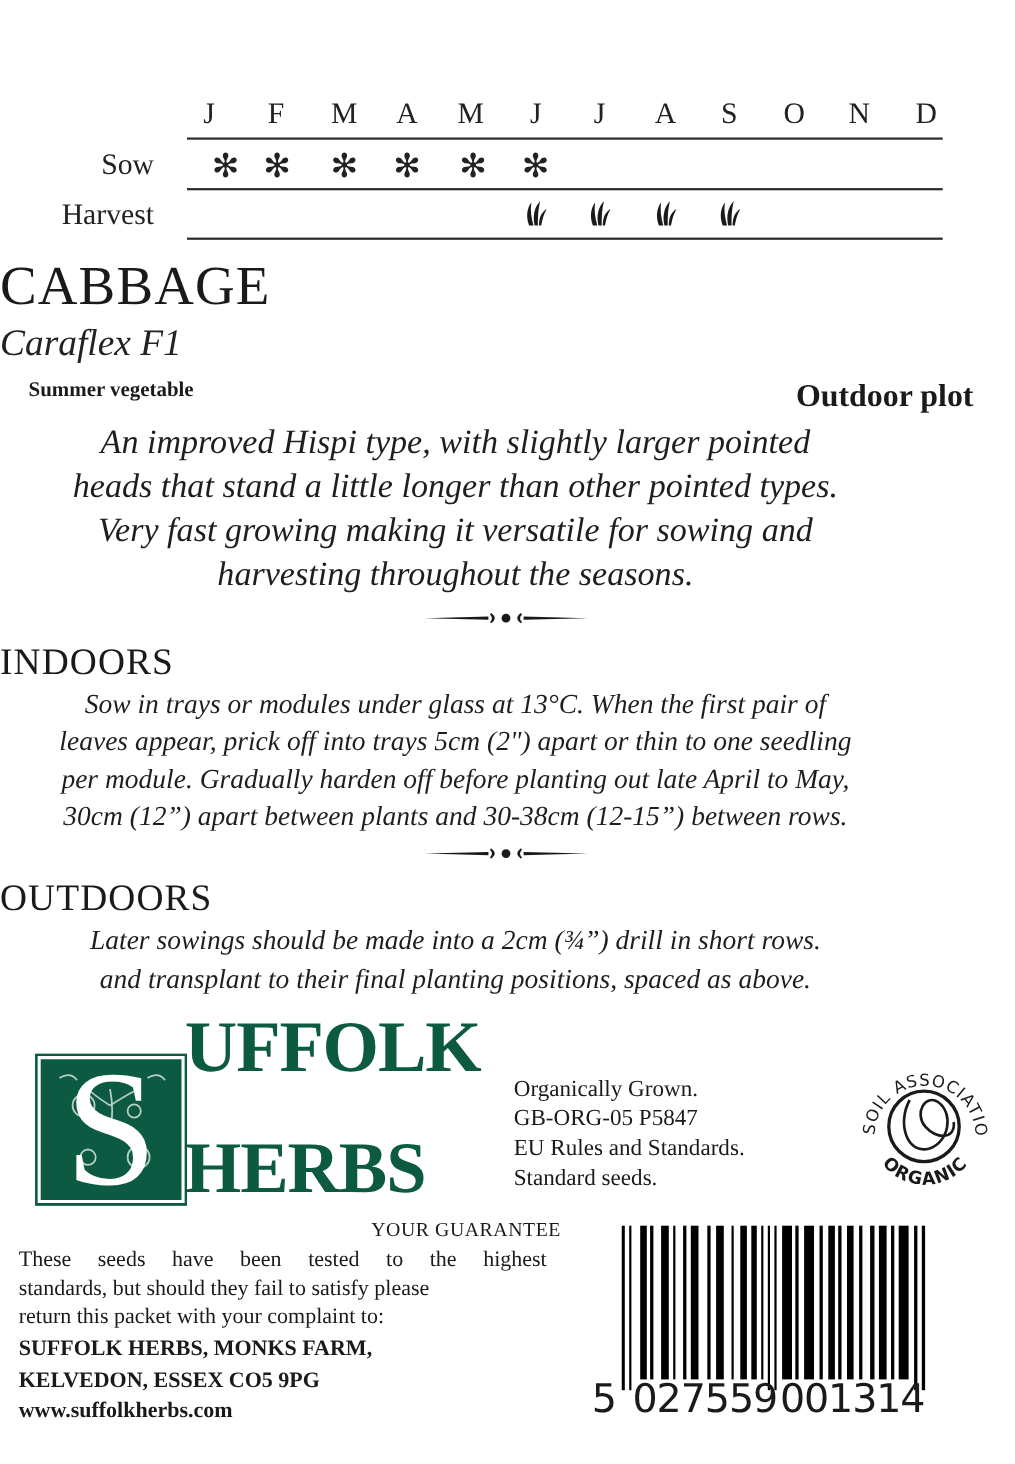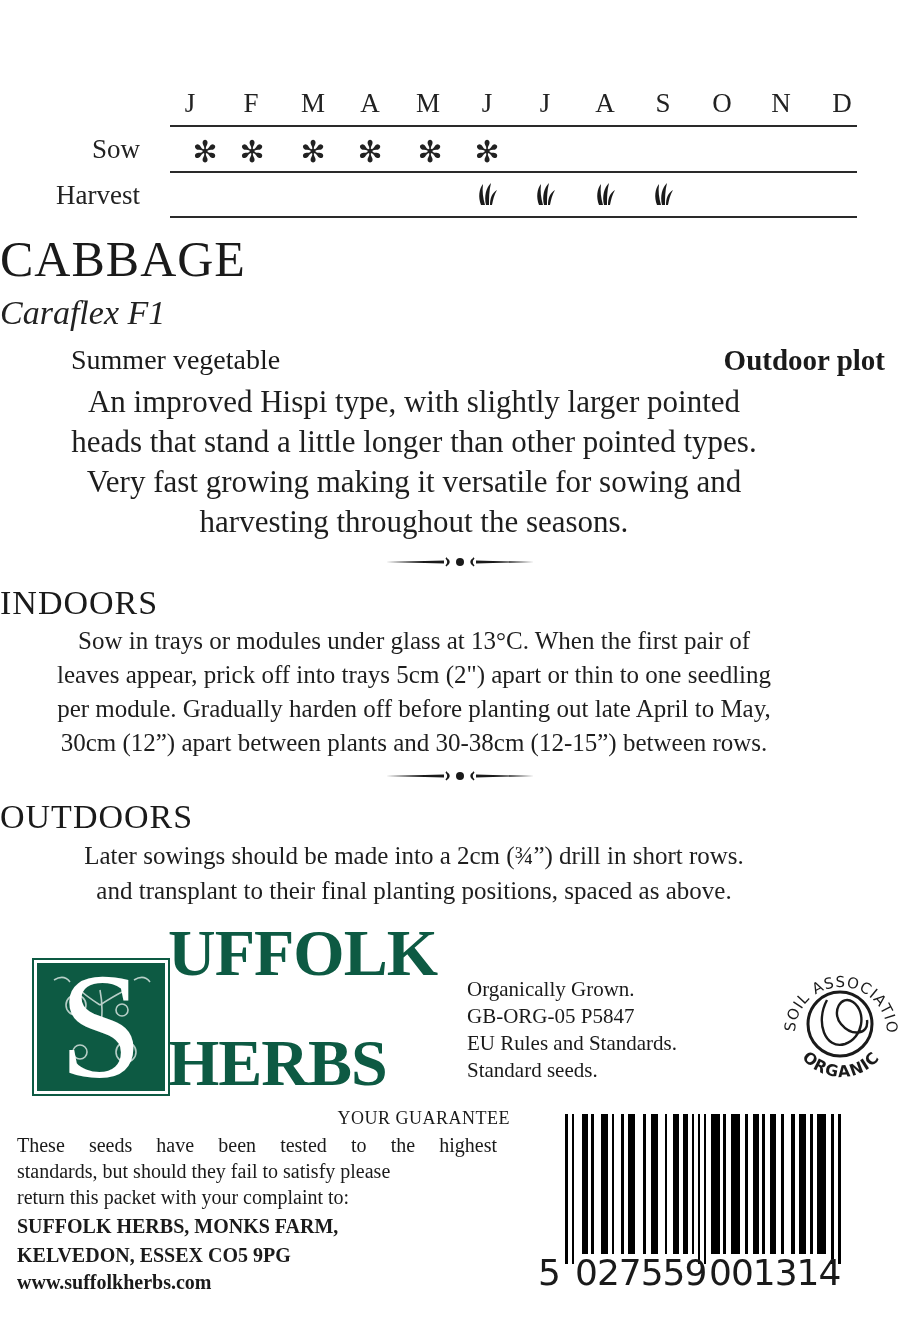--- a/index.html
+++ b/index.html
@@ -5,21 +5,21 @@
   html, body { margin: 0; padding: 0; background: #ffffff; }
   body { width: 923px; height: 1331px; position: relative; overflow: hidden; color: #1a1a1a;
          font-family: "Liberation Serif", "DejaVu Serif", serif; }
   .abs { position: absolute; }
   .month { position: absolute; top: 88px; font-size: 27px; letter-spacing: 0; transform: translateX(-50%); color: #222; }
   .rule { position: absolute; left: 170px; width: 687px; height: 2px; background: #2a2a2a; }
   .rowlabel { position: absolute; right: 783px; font-size: 27px; color: #222; }
   .star { position: absolute; top: 134px; font-size: 30px; transform: translateX(-50%); color: #222; font-family: "DejaVu Sans", sans-serif; }
   .harv { position: absolute; top: 181px; width: 22px; height: 26px; transform: translateX(-50%); }
   .title { position: absolute; left: 0; width: 780px; text-align: left; }
-  .para { position: absolute; left: 0; width: 828px; text-align: center; color: #1e1e1e; }
+  .para { position: absolute; left: 0; width: 828px; text-align: center; color: #1e1e1e; font-style: italic; }
   .ornament { position: absolute; left: 386px; width: 148px; height: 12px; }
   .logo-text { position: absolute; color: #0d5a43; font-family: "Liberation Serif", serif; font-weight: bold; letter-spacing: -1px; }
 </style>
 </head>
 <body>
 
 <div>
   <span class="month" style="left:190px">J</span>
   <span class="month" style="left:251px">F</span>
   <span class="month" style="left:313px">M</span>
@@ -55,21 +55,21 @@
     </svg>
   <svg class="harv" style="left:663px" viewBox="0 0 22 26">
       <path d="M5 24 C2 16 3 8 7 3 C6 10 7 17 9 24 Z M10 24 C8 15 10 7 15 2 C13 10 13 17 13 24 Z M14 24 C14 17 16 12 21 9 C18 14 17 19 16 24 Z" fill="#1a1a1a"></path>
     </svg>
   <div class="rule" style="top:216px"></div>
 </div>
 
 <div class="title" style="top:230px; font-size:50px; letter-spacing:1px; color:#1a1a1a;">CABBAGE</div>
 <div class="title" style="top:294px; font-size:34px; font-style:italic; color:#222;">Caraflex F1</div>
 
-<div class="abs" style="left:26px; top:344px; font-size:28px; font-weight:normal;margin-left:45px;">Summer vegetable</div>
+<div class="abs" style="left:26px; top:344px; font-size:19px; font-weight:bold;">Summer vegetable</div>
 <div class="abs" style="right:38px; top:344px; font-size:29px; font-weight:bold;">Outdoor plot</div>
 
 <div class="para" style="top:382px; font-size:31px; line-height:40px;">
   <div>An improved Hispi type, with slightly larger pointed</div>
   <div>heads that stand a little longer than other pointed types.</div>
   <div>Very fast growing making it versatile for sowing and</div>
   <div>harvesting throughout the seasons.</div>
 </div>
 
 <svg class="ornament" style="top:556px" viewBox="0 0 148 12">

